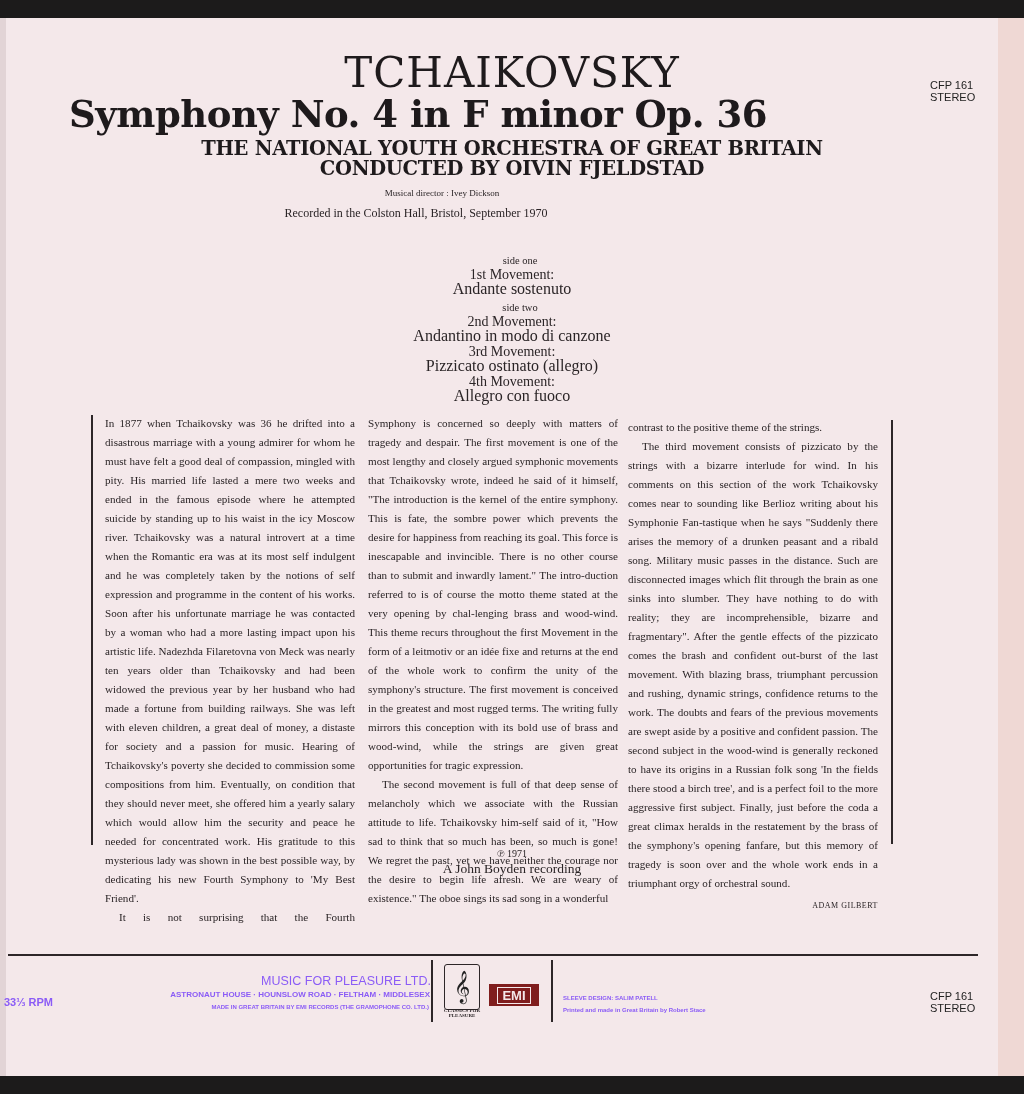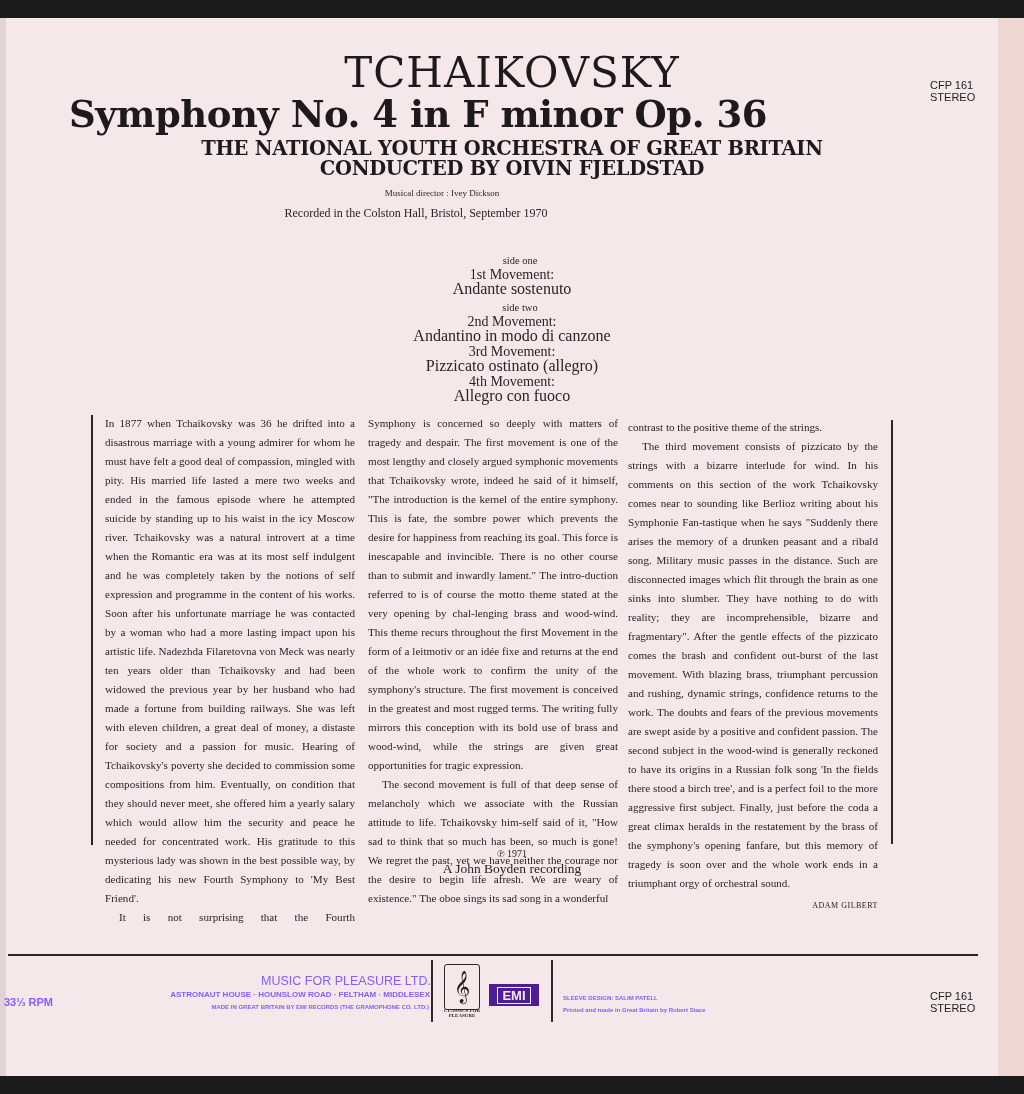--- a/index.html
+++ b/index.html
@@ -63,21 +63,21 @@
     .label-addr { top: 990px; right: 594px; font-size: 8px; font-weight: bold; text-align: right; }
     .label-made { top: 1004px; right: 595px; font-size: 6px; font-weight: bold; text-align: right; }
     .rpm { top: 996px; left: 4px; font-size: 11px; font-weight: bold; }
     .cfp-logo {
       left: 444px; top: 964px; width: 34px; height: 44px; border: 1px solid #2d2628;
       border-radius: 3px; display: flex; align-items: center; justify-content: center;
       font-size: 28px; font-family: "DejaVu Serif", serif; color: #222;
     }
     .cfp-caption { left: 440px; top: 1008px; width: 44px; text-align: center; font-size: 5px; line-height: 5px; font-family: "Liberation Serif", serif; font-weight: bold; }
     .emi-logo {
-      left: 489px; top: 984px; width: 50px; height: 22px; background: #4c1d95;
+      left: 489px; top: 984px; width: 50px; height: 22px; background: #7f1d1d;
       display: flex; align-items: center; justify-content: center;
     }
     .emi-inner {
       border: 1.5px solid #f4e8ea; padding: 0 4px; color: #f4e8ea;
       font-family: "Liberation Sans", sans-serif; font-weight: bold; font-size: 13px; line-height: 15px;
     }
     .design { top: 995px; left: 563px; font-size: 6px; font-weight: bold; }
     .printed { top: 1007px; left: 563px; font-size: 6px; font-weight: bold; }
   </style>
 </head>

